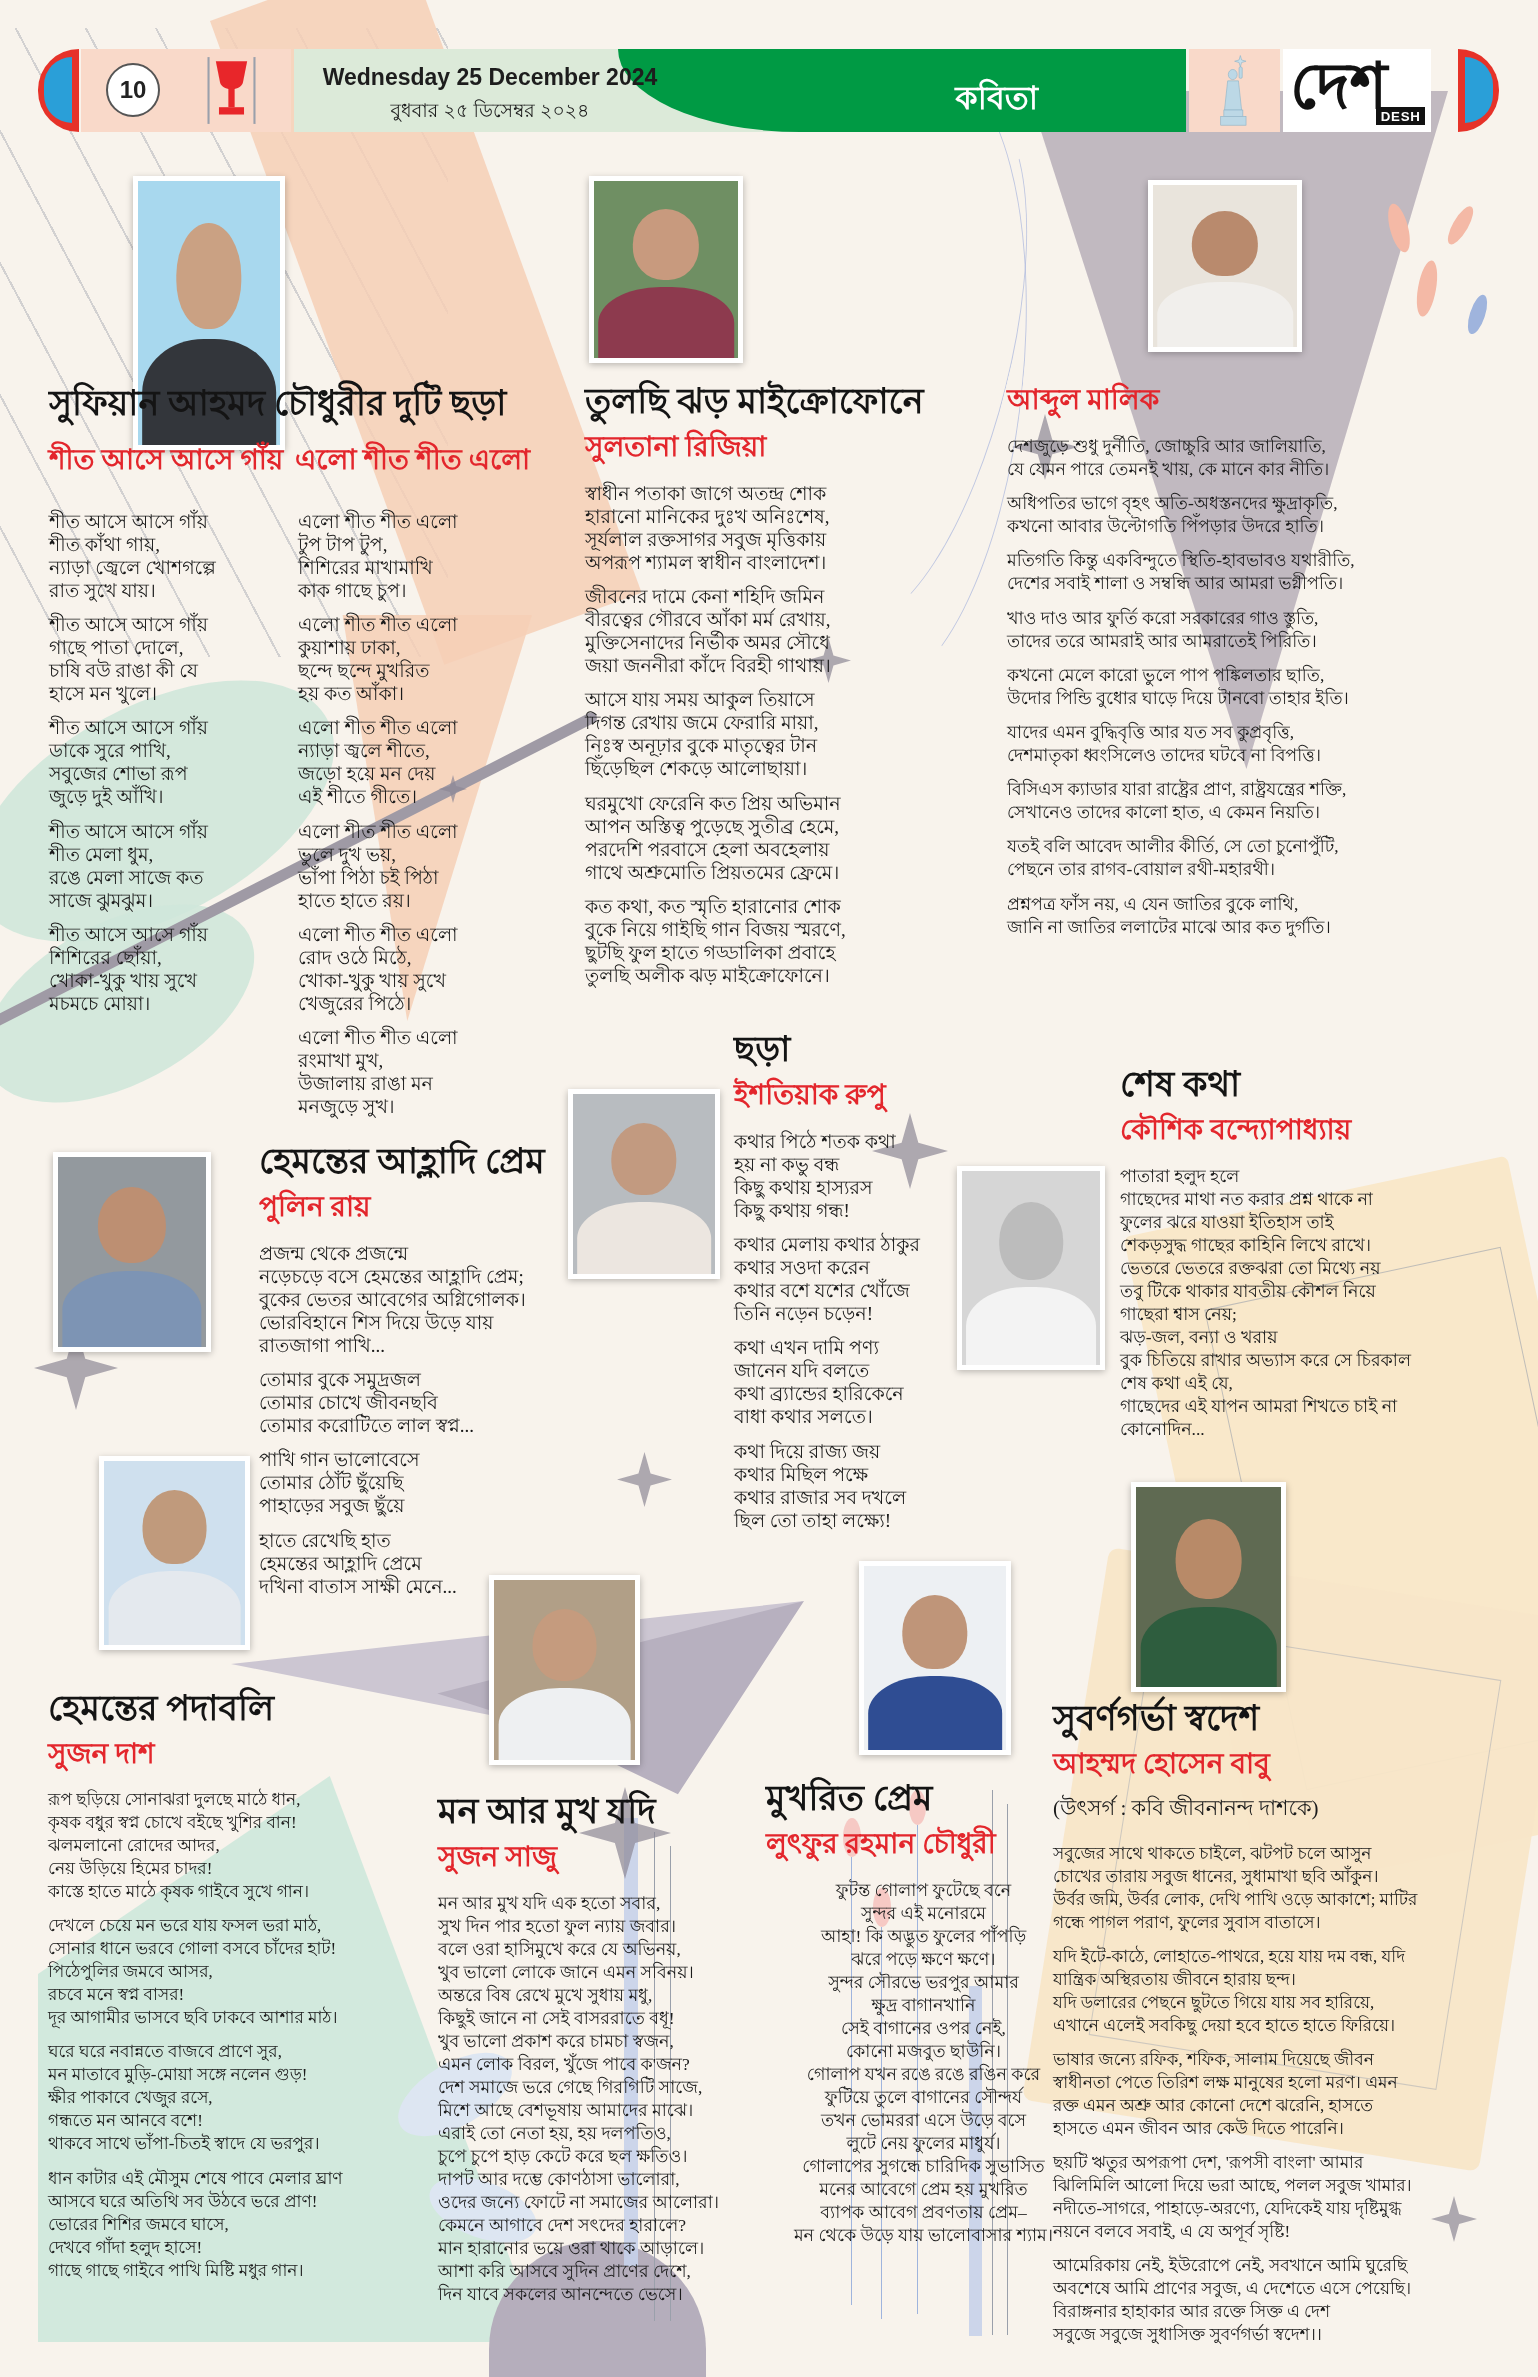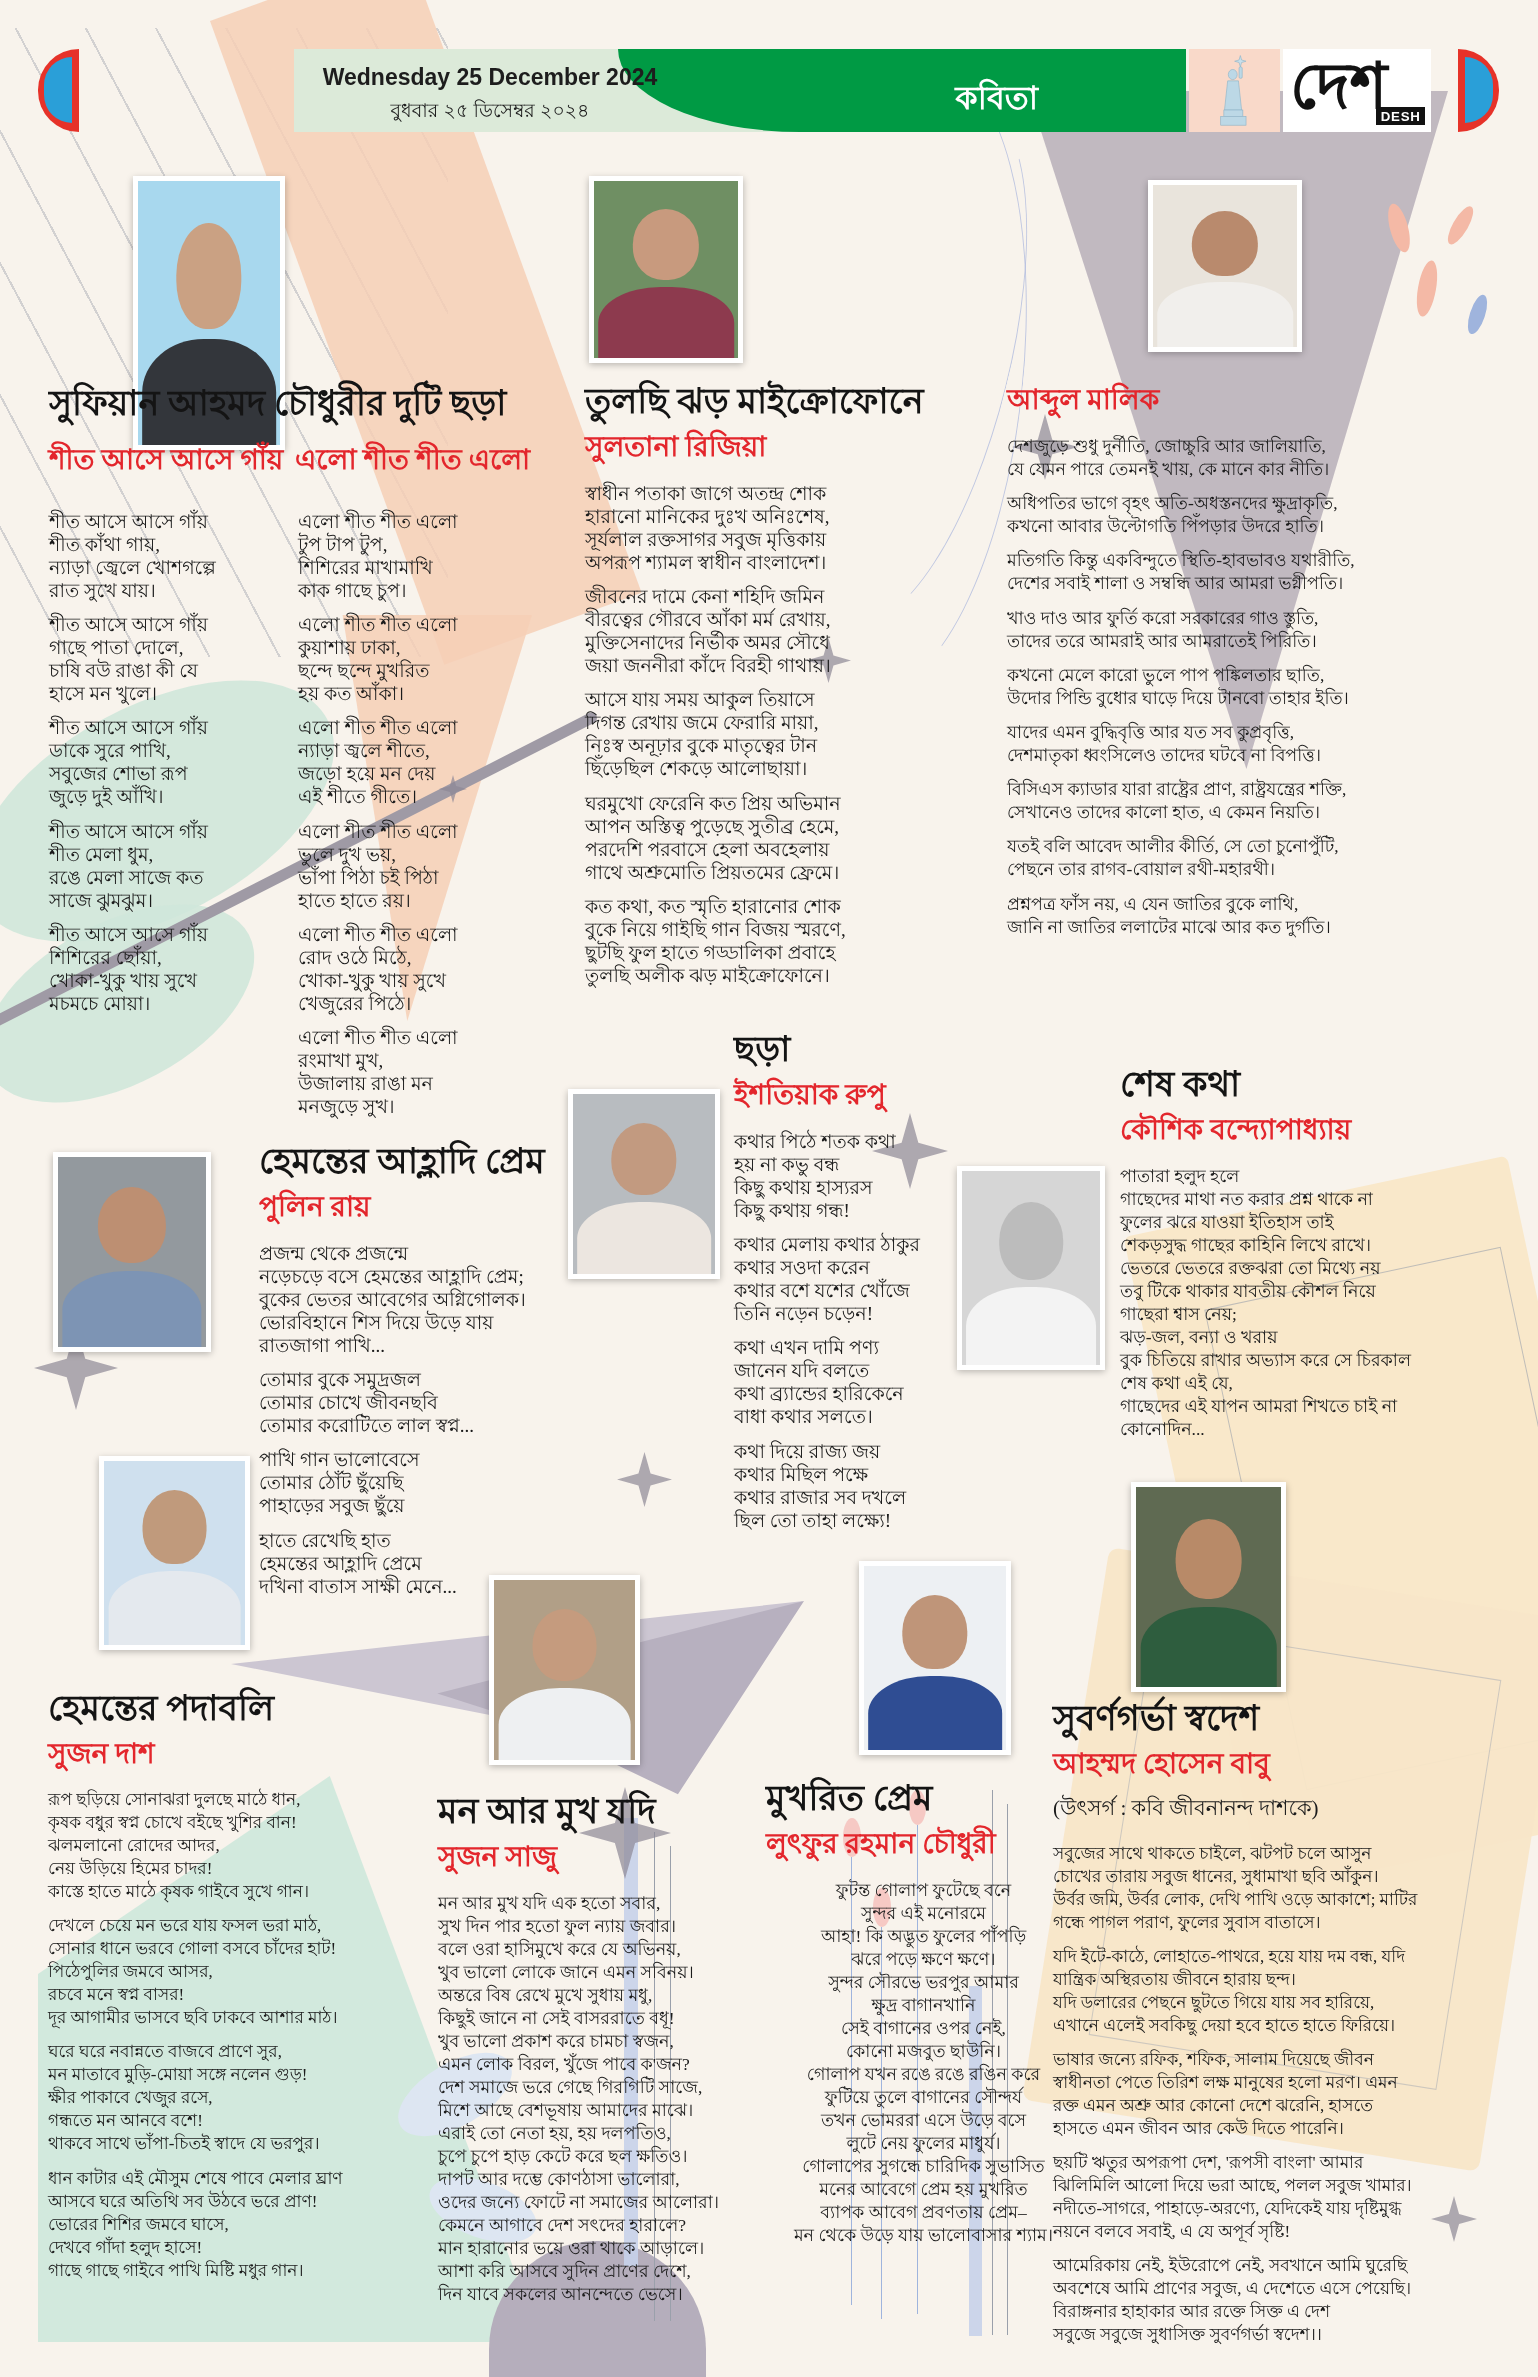--- a/index.html
+++ b/index.html
@@ -101,20 +101,30 @@
   <div class="spark" style="left:34px;top:1326px;width:84px;height:84px;"></div>
   <div class="spark" style="left:617px;top:1452px;width:55px;height:55px;"></div>
   <div class="spark" style="left:579px;top:1787px;width:92px;height:92px;"></div>
   <div class="spark" style="left:872px;top:1113px;width:76px;height:76px;"></div>
   <div class="spark" style="left:1431px;top:2196px;width:46px;height:46px;"></div>
 
   <div class="header">
     <div class="cap cap-l">
         <div class="inner"></div>
       </div>
+    <div class="hpanel pinkL">
+      <div class="pageCircle">10</div>
+      <svg style="position:absolute;left:117px;top:5.6px;" width="67" height="71" viewBox="0 0 64 68">
+        <line x1="10" y1="2" x2="10" y2="66" stroke="#9aa0ab" stroke-width="2"></line>
+        <line x1="54" y1="2" x2="54" y2="66" stroke="#9aa0ab" stroke-width="2"></line>
+        <path d="M17 6 h30 l-4 20 c-2 9 -20 9 -22 0 z" fill="#e8262a"></path>
+        <rect x="29" y="30" width="6" height="20" fill="#e8262a"></rect>
+        <rect x="20" y="50" width="24" height="7" fill="#e8262a"></rect>
+      </svg>
+    </div>
     <div class="hpanel dateFill"></div>
     <div class="hpanel greenP"></div>
     <div class="dateBox">
       <div class="date-en">Wednesday 25 December 2024</div>
       <div class="date-bn">বুধবার ২৫ ডিসেম্বর ২০২৪</div>
     </div>
     <div class="section-label">কবিতা</div>
     <div class="hpanel pinkR">
       <svg style="position:absolute;left:24px;top:3.5px;" width="42" height="76" viewBox="0 0 60 120">
         <path d="M40 4 l2 7 7 2 -7 2 -2 7 -2 -7 -7 -2 7 -2 z" fill="#c7dfeb" stroke="#8fb4c8"></path>

